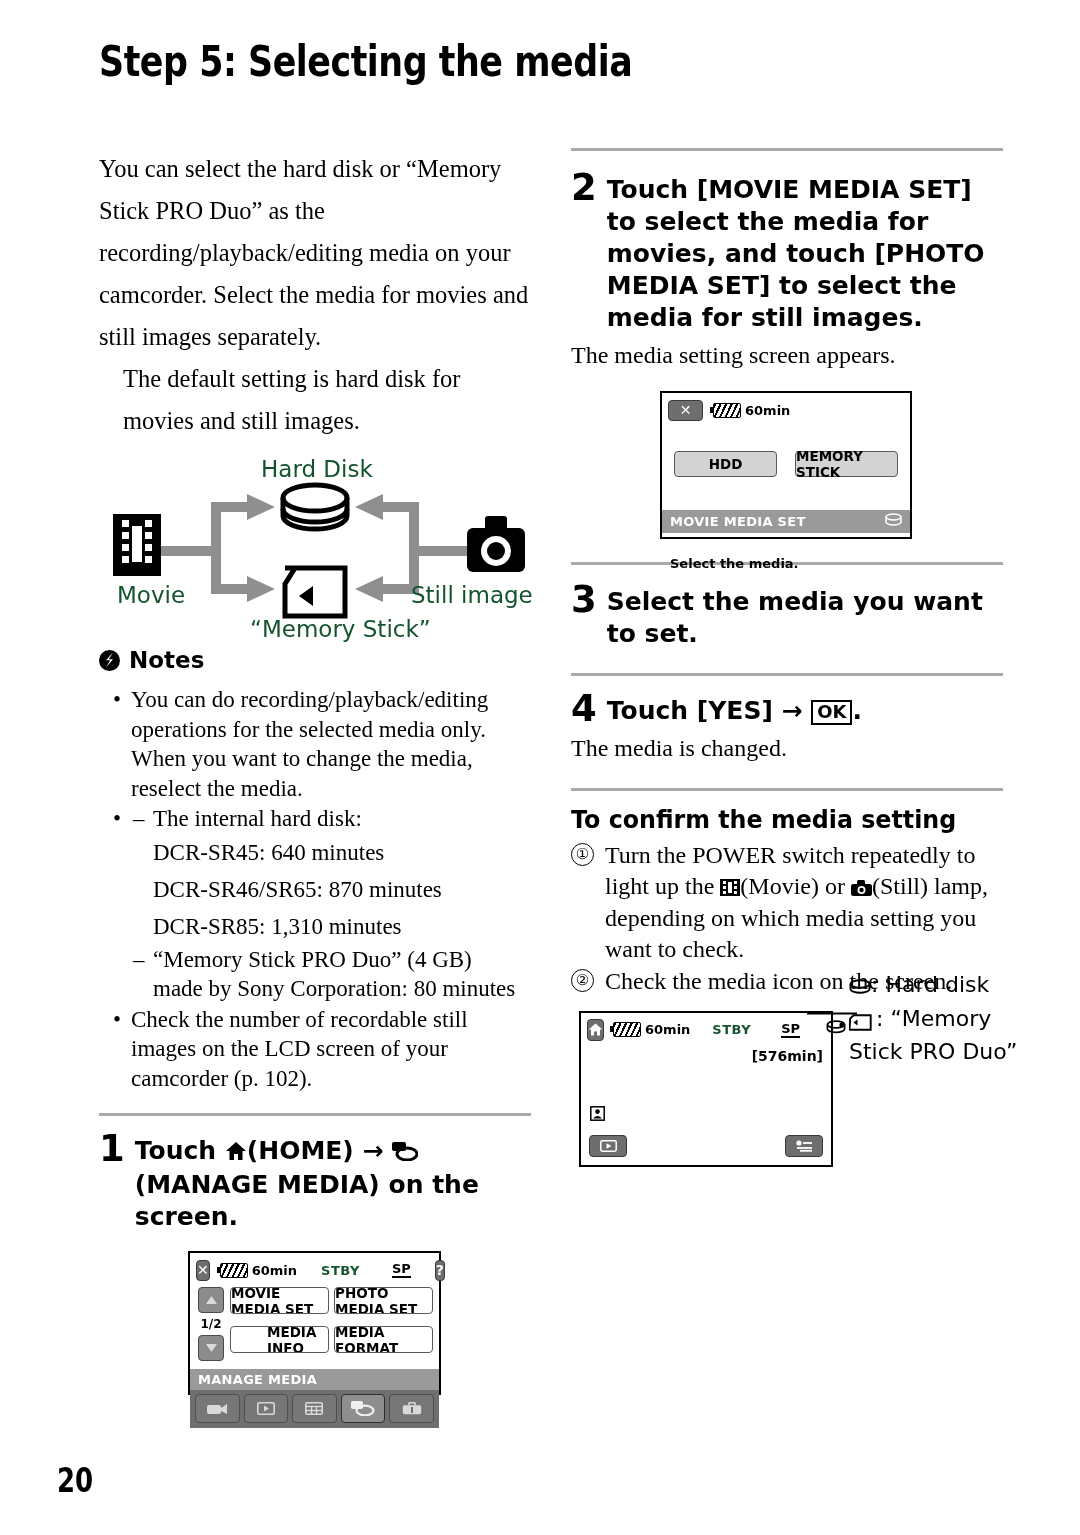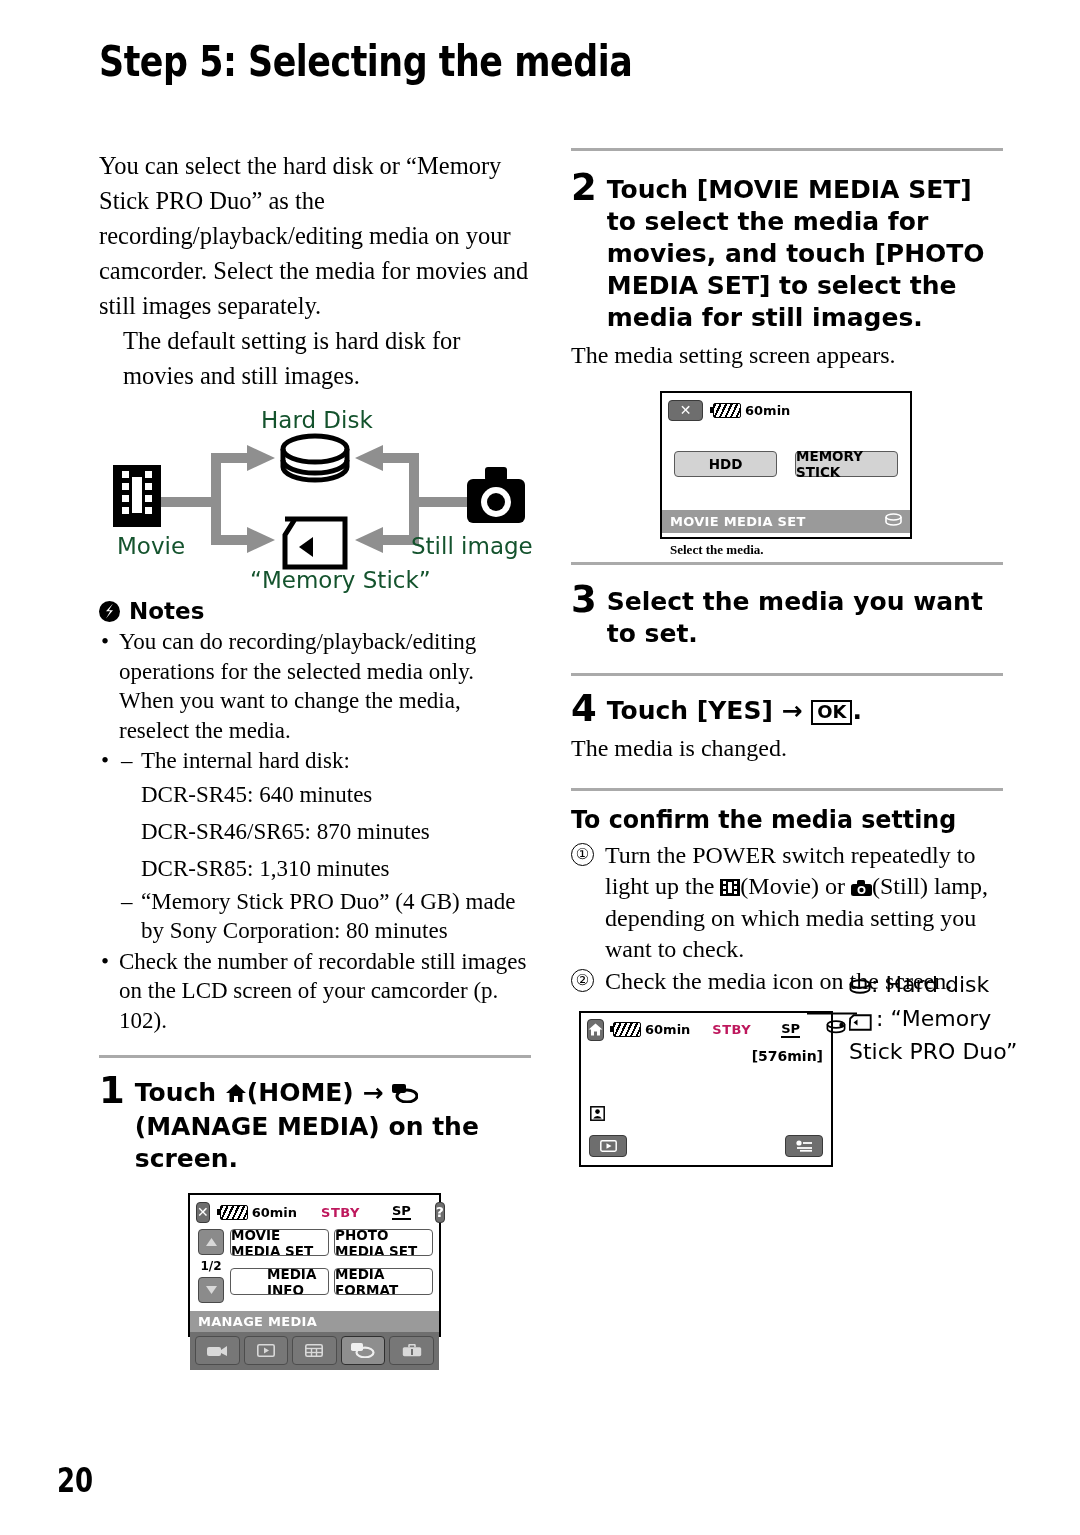--- a/index.html
+++ b/index.html
@@ -16,21 +16,21 @@
     font-family:"DejaVu Sans Condensed","Liberation Sans",sans-serif;
     font-weight:bold;font-size:43px;letter-spacing:-0.5px;
     transform:scaleX(0.90);transform-origin:left center;
   }
 
   
   .col-left{position:absolute;left:99px;top:148px;width:432px;}
   .col-right{position:absolute;left:571px;top:148px;width:432px;}
 
   p.body{
-    font-size:24.5px;line-height:35px;margin:0 0 0 0;
+    font-size:24.5px;line-height:42px;margin:0 0 0 0;
     text-align:left;
   }
   p.body + p.body{margin-top:0;margin-left:24px;}
 
   
   .diagram{position:relative;width:432px;height:185px;margin-top:14px;}
   .dg-label{
     position:absolute;font-family:"DejaVu Sans","Liberation Sans",sans-serif;
     font-size:23px;color:#14532d;white-space:nowrap;
   }
@@ -47,21 +47,21 @@
   }
   .note-icon{
     width:21px;height:21px;border-radius:50%;background:#000;
     display:inline-block;position:relative;flex:none;
   }
   .note-icon:after{
     content:"";position:absolute;left:7px;top:3px;width:7px;height:15px;
     background:#fff;
     clip-path:polygon(100% 0,40% 45%,100% 45%,0 100%,60% 52%,0 52%);
   }
-  ul.notes{margin:0;padding:0;list-style:none;}
+  ul.notes{margin:12px;padding:0;list-style:none;}
   ul.notes > li{
     position:relative;padding-left:20px;font-size:23px;line-height:29.5px;
     margin-bottom:1px;
   }
   ul.notes > li:before{content:"\2022";position:absolute;left:2px;top:0;}
   ul.sub{margin:0;padding:0;list-style:none;}
   ul.sub > li{
     position:relative;padding-left:22px;font-size:23px;line-height:29.5px;
   }
   ul.sub > li:before{content:"\2013";position:absolute;left:2px;top:0;}
@@ -116,21 +116,21 @@
     background:#6e6e6e;border:1.5px solid #3a3a3a;border-radius:4px;color:#fff;
     font-weight:bold;font-size:14px;display:flex;align-items:center;justify-content:center;
   }
   .bat{
     width:26px;height:13px;border:1.6px solid #000;border-radius:2px;position:relative;
     background:repeating-linear-gradient(115deg,#000 0 2px,#fff 2px 5px);
     flex:none;
   }
   .bat:after{content:"";position:absolute;left:-4px;top:3px;width:3px;height:6px;background:#000;}
   .bat-txt{font-weight:bold;font-size:13px;margin-left:4px;}
-  .stby{color:#be185d;font-weight:bold;font-size:13px;letter-spacing:0.5px;}
+  .stby{color:#14532d;font-weight:bold;font-size:13px;letter-spacing:0.5px;}
   .sp{font-weight:bold;font-size:13px;border-bottom:2px solid #000;line-height:14px;}
 
   .mbtn{
     border:1.6px solid #5a5a5a;border-radius:4px;background:#ffffff;
     font-weight:bold;font-size:13.5px;display:flex;align-items:center;justify-content:center;
     position:relative;overflow:hidden;
   }
   .grey-strip{background:#9a9a9a;color:#fff;font-weight:bold;font-size:13px;
     padding:3px 8px;letter-spacing:0.3px;display:flex;align-items:center;justify-content:space-between;}
   .tabs{display:flex;gap:4px;padding:4px 5px 5px 5px;background:#6f6f6f;}
@@ -372,21 +372,21 @@
       </div>
       <div class="grey-strip" style="margin-top:33px;">
         <span>MOVIE MEDIA SET</span>
         <span>
           <svg width="17" height="14" viewBox="0 0 17 14">
               <ellipse cx="8.5" cy="4" rx="7.5" ry="3" fill="none" stroke="#fff" stroke-width="1.6"></ellipse>
               <path d="M1 4 v5 a7.5 3 0 0 0 15 0 v-5" fill="none" stroke="#fff" stroke-width="1.6"></path>
             </svg>
         </span>
       </div>
-      <div style="padding:9px 8px;font-weight:bold;font-size:13px;font-family:Liberation Serif, serif;">Select the media.</div>
+      <div style="padding:23px 8px;font-weight:bold;font-size:13px;">Select the media.</div>
     </div>
 
     <div class="rule" style="margin-top:23px;margin-bottom:18px;"></div>
 
     <div class="step">
       <span class="num">3</span>
       <span class="txt">Select the media you want to set.</span>
     </div>
 
     <div class="rule" style="margin-top:23px;margin-bottom:16px;"></div>

